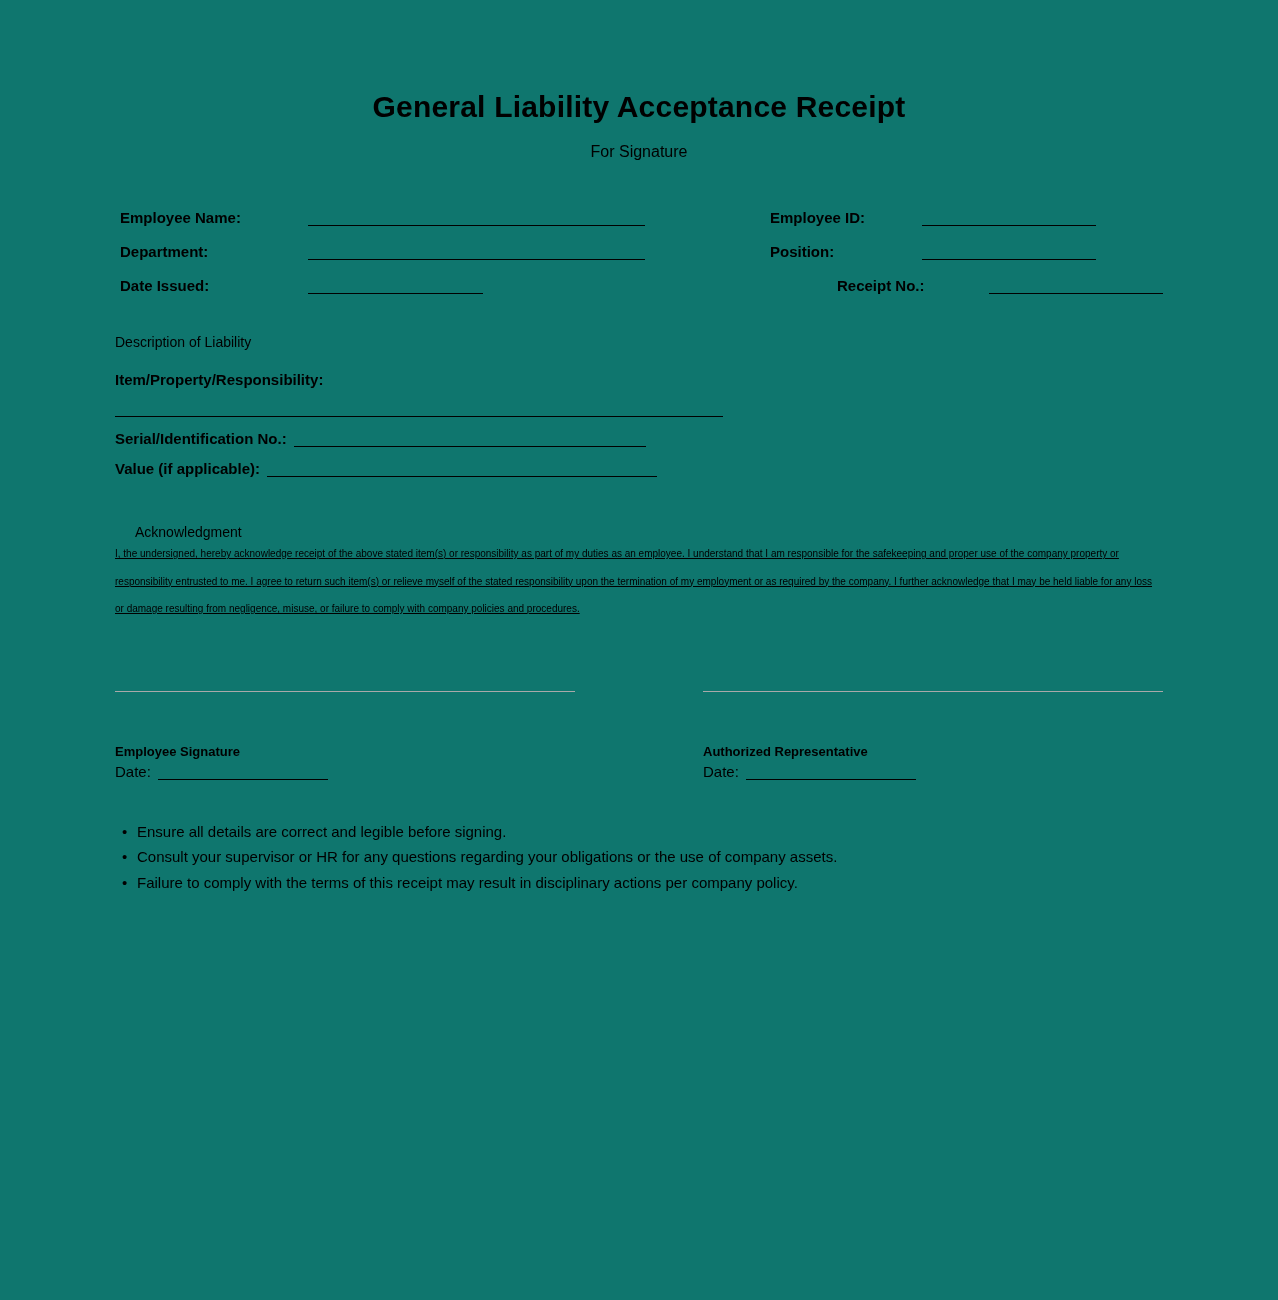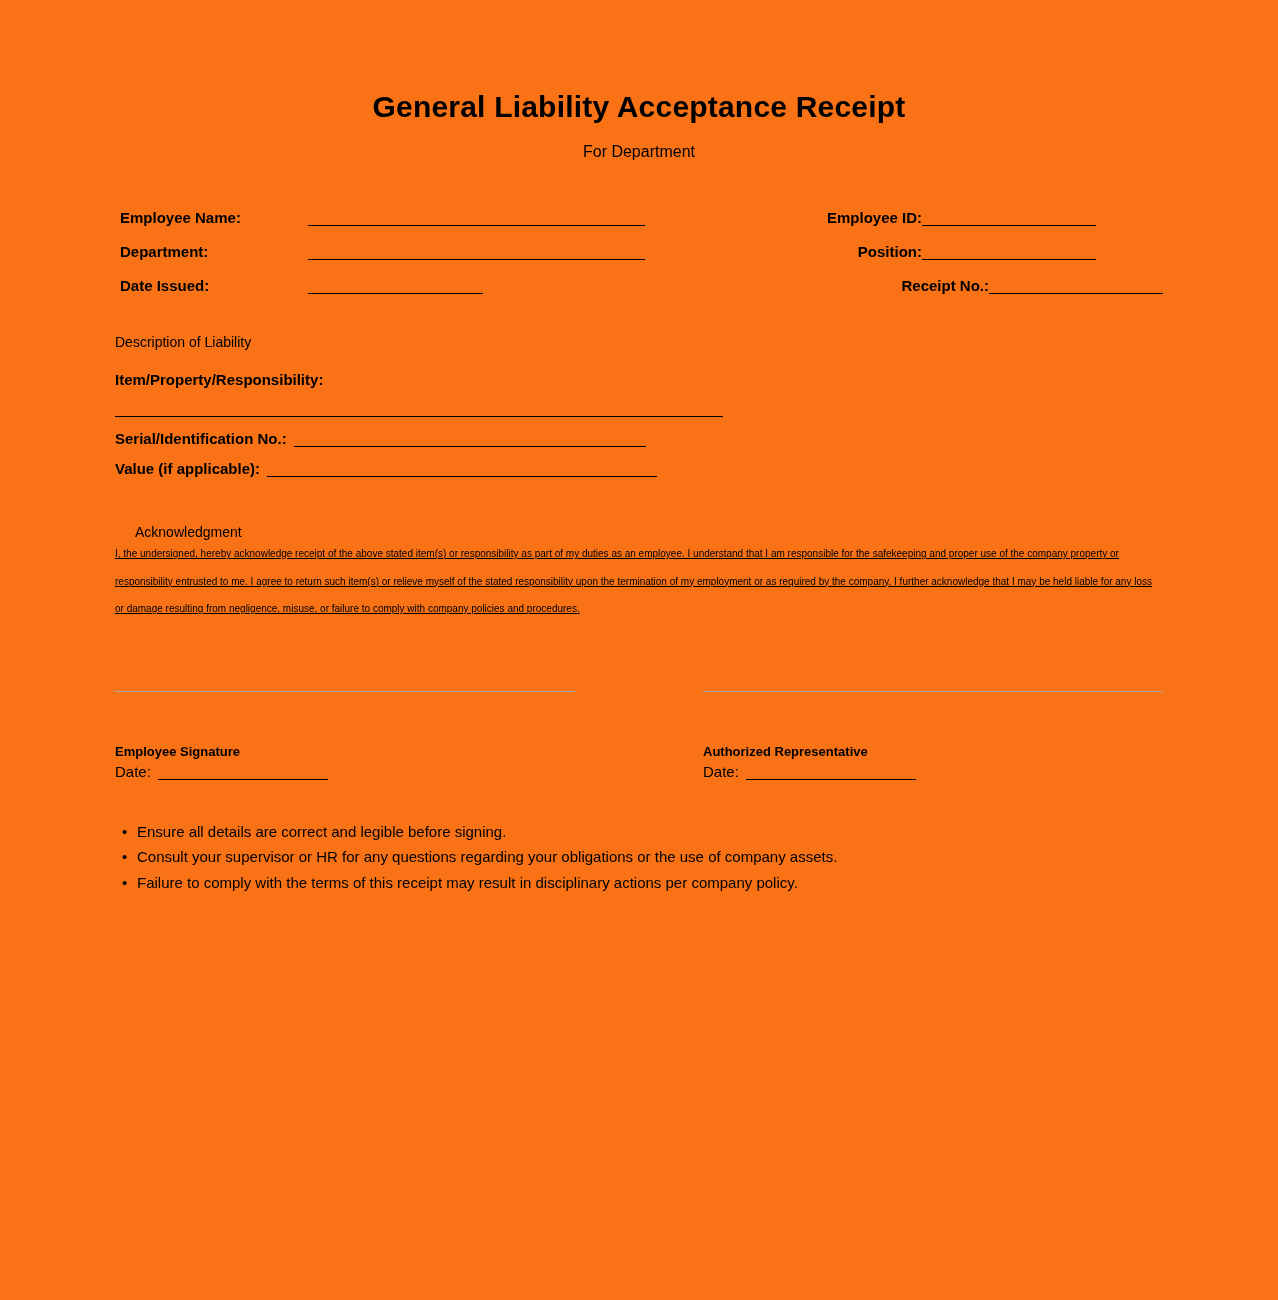--- a/index.html
+++ b/index.html
@@ -6,40 +6,40 @@
   html, body { margin: 0; padding: 0; background: #ffffff; }
   body {
     width: 1278px; height: 1300px;
     font-family: "Liberation Sans", "DejaVu Sans", sans-serif;
     color: #000000;
   }
   .page {
     position: relative;
     width: 1278px; height: 1300px;
     padding: 0 115px;
-    background: #f97316;
+    background: #0f766e;
   }
   .title {
     margin: 0; padding-top: 90px;
     font-size: 30px; font-weight: bold;
     text-align: center; color: #000;
     letter-spacing: 0.2px;
   }
   .subtitle {
     margin-top: 19px;
     font-size: 16px; text-align: center; color: #000;
   }
 
   
   .form-grid { margin-top: 46px; margin-left: 5px; }
   .form-row { display: flex; align-items: flex-end; margin-bottom: 15px; height: 19px; }
   .left-region { display: flex; width: 525px; align-items: flex-end; }
   .flabel { font-size: 15px; font-weight: bold; white-space: nowrap; }
   .l-label { width: 188px; }
-  .r-label { width: 152px; text-align: right; }
+  .r-label { width: 152px; }
   .right-region { display: flex; margin-left: 125px; align-items: flex-end; }
   .fline { display: inline-block; height: 18px; border-bottom: 1px solid #000; }
   .w-337 { width: 337px; }
   .w-175 { width: 175px; }
   .w-174 { width: 174px; }
 
   
   .section-heading { margin: 0; font-size: 14px; font-weight: normal; color: #000; }
   .desc-heading { margin-top: 40px; }
   .bold-label { font-size: 15px; font-weight: bold; }
@@ -79,21 +79,21 @@
     position: absolute; left: 7px; top: 0;
     font-size: 15px; color: #000;
   }
 </style>
 </head>
 <body>
 
 <div class="page">
 
   <h1 class="title">General Liability Acceptance Receipt</h1>
-  <div class="subtitle">For Department</div>
+  <div class="subtitle">For Signature</div>
 
   <div class="form-grid">
     <div class="form-row">
       <div class="left-region">
         <span class="flabel l-label">Employee Name:</span>
         <span class="fline w-337"></span>
       </div>
       <div class="right-region">
         <span class="flabel r-label">Employee ID:</span>
         <span class="fline w-174"></span>

